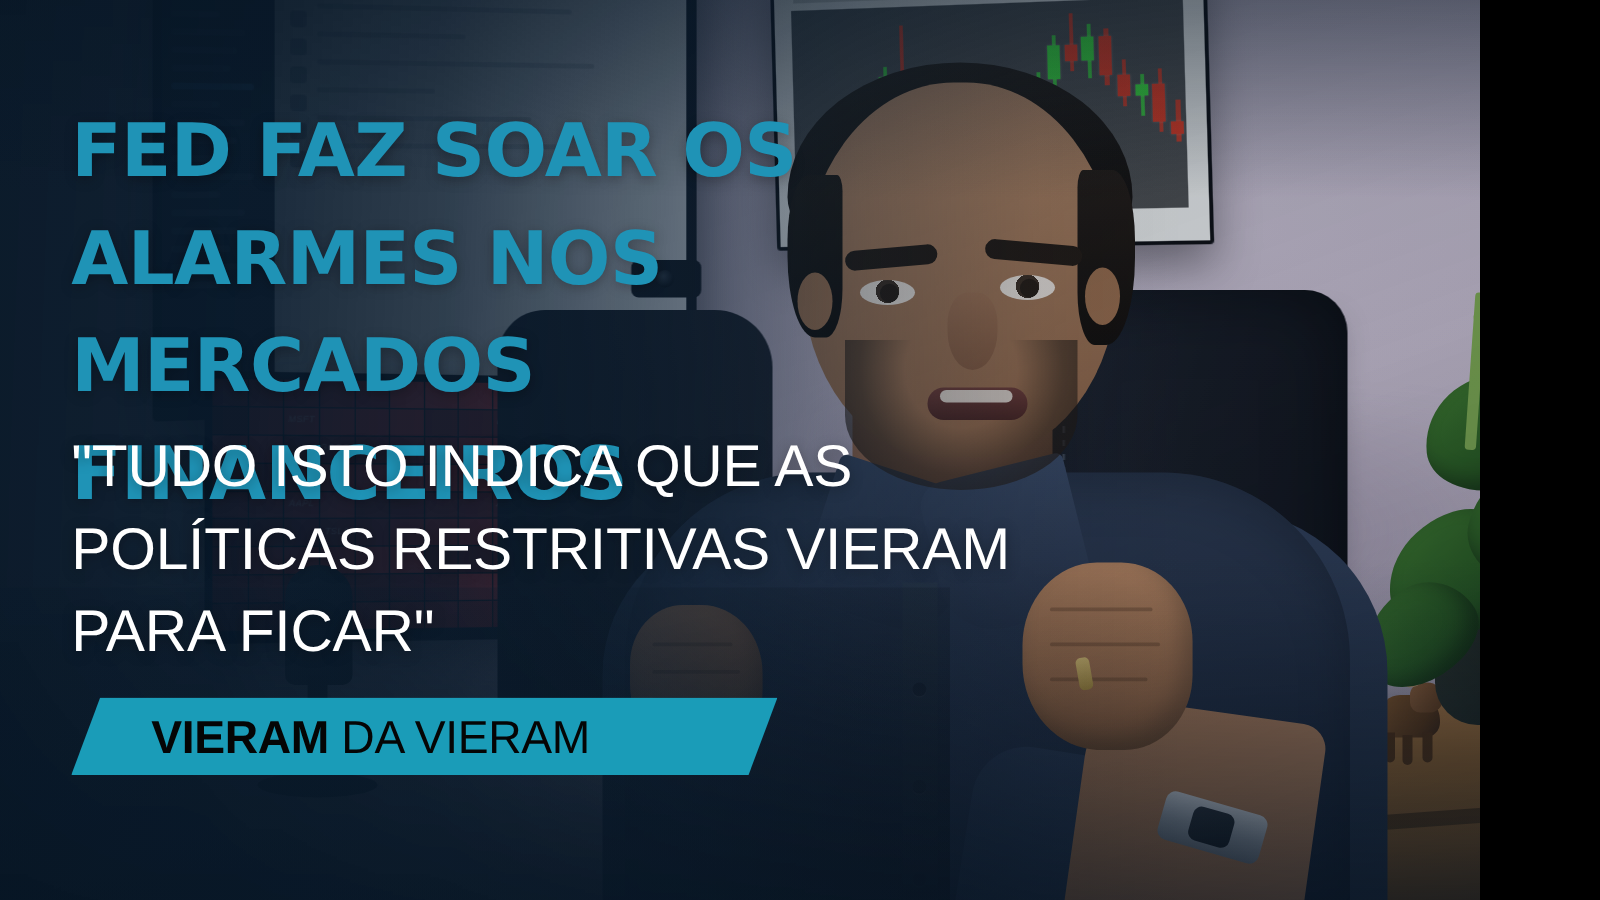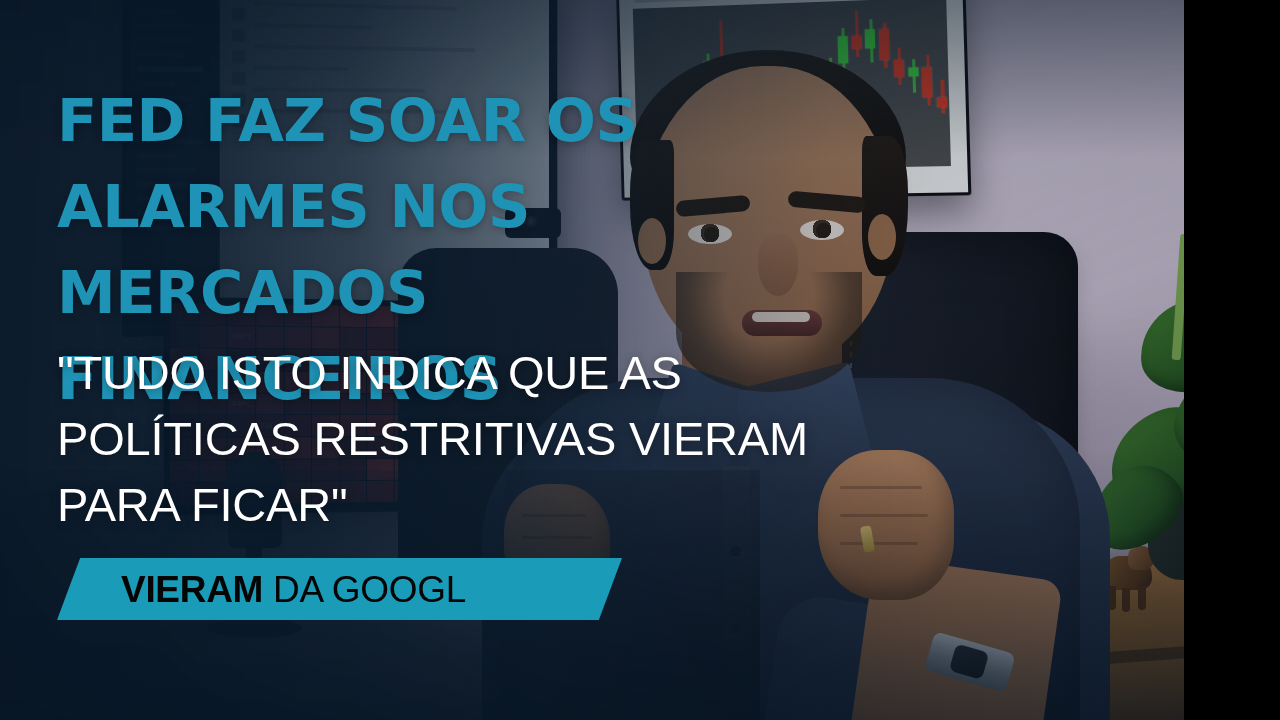--- a/index.html
+++ b/index.html
@@ -783,18 +783,18 @@
     <div class="headline">FED FAZ SOAR OS
 ALARMES NOS
 MERCADOS FINANCEIROS</div>
 
     <div class="subhead">"TUDO ISTO INDICA QUE AS
 POLÍTICAS RESTRITIVAS VIERAM
 PARA FICAR"</div>
 
     <div class="badge">
       <div class="badge-text">
-        <span class="b">VIERAM</span><span class="n"> DA GOOGL</span>
+        <span class="b">VIERAM</span><span class="n"> DA VIERAM</span>
       </div>
     </div>
 
   </div>
 </div>
 
 </body></html>

